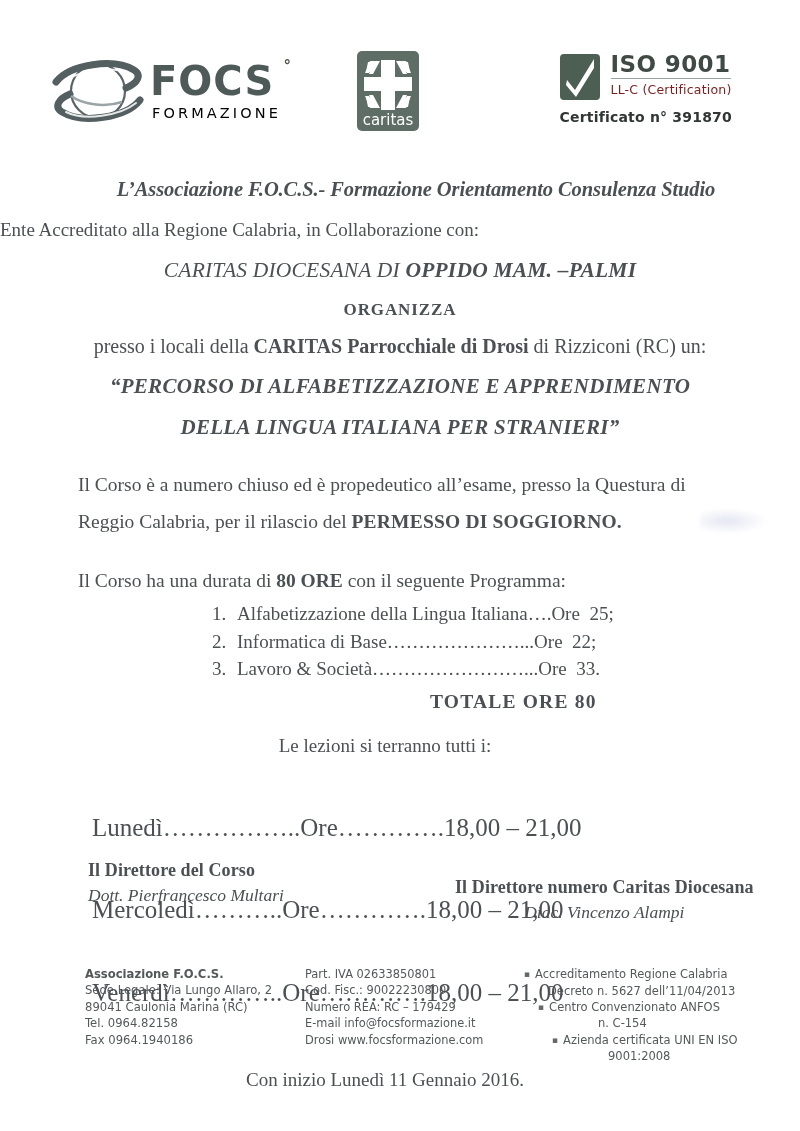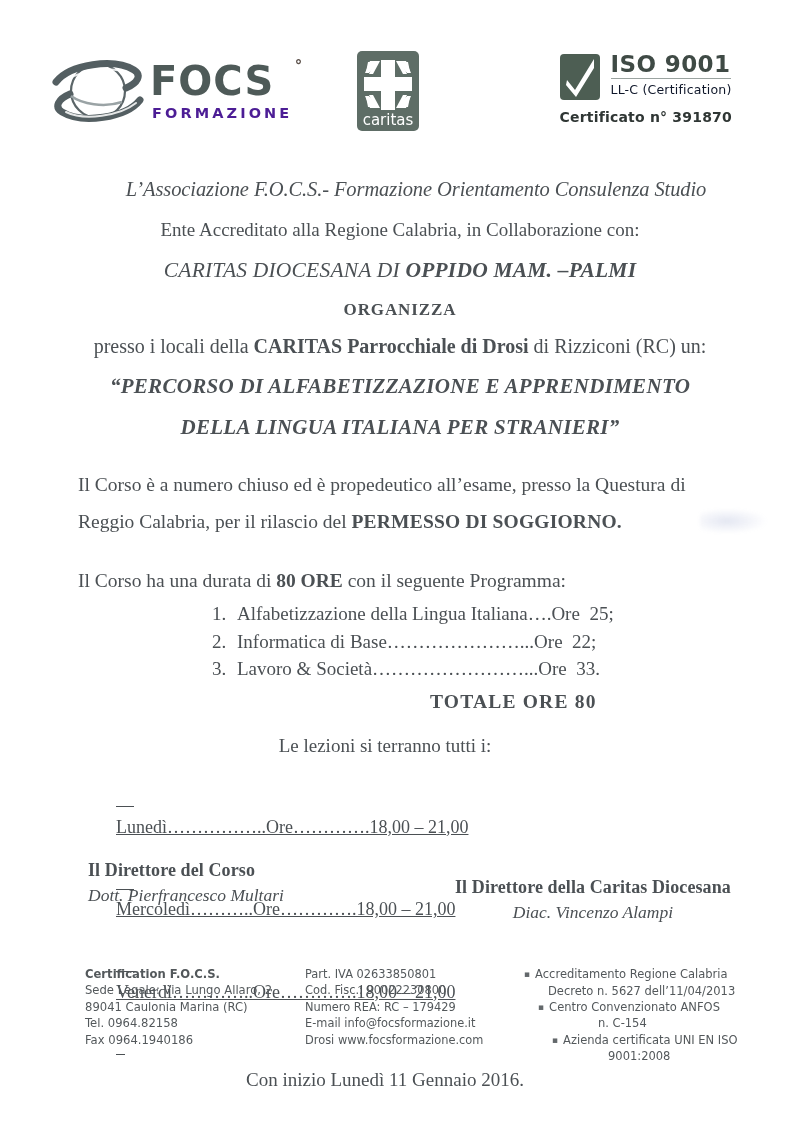--- a/index.html
+++ b/index.html
@@ -49,24 +49,24 @@
   }
   .focs-title .reg {
     position: absolute;
     top: -2px;
     right: -11px;
     font-size: 15px;
     color: #5b504a;
   }
   .focs-sub {
     font-family: "DejaVu Sans", sans-serif;
-    font-weight: bold;
+    font-weight: normal;
     font-size: 14.5px;
     letter-spacing: 3.1px;
-    color: #4c1d95;
+    color: #000000;
     display: block;
     margin-top: 5px;
     margin-left: 2px;
   }
 
   .logo-caritas {
     position: absolute;
     left: 355px;
     top: 6px;
     width: 66px;
@@ -93,21 +93,21 @@
     display: block;
   }
   .iso-rule {
     border-top: 1px solid #9aa3a0;
     margin: 2px 0 3px 0;
     width: 100%;
   }
   .iso-llc {
     font-family: "DejaVu Sans", sans-serif;
     font-size: 12.5px;
-    color: #0f172a;
+    color: #7f1d1d;
     display: block;
     letter-spacing: 0.2px;
   }
   .iso-cert {
     font-family: "DejaVu Sans", sans-serif;
     font-weight: bold;
     font-size: 14px;
     color: #2f3634;
     margin-top: 9px;
     display: block;
@@ -117,30 +117,29 @@
   
   .doc {
     position: absolute;
     top: 178px;
     left: 0;
     width: 800px;
   }
 
   .l-assoc {
     font-size: 20.5px;
-    font-weight: normal;
+    font-weight: bold;
     font-style: italic;
     text-align: center;
     letter-spacing: -0.1px;
     margin: 0 0 18px 0;
     padding-left: 32px;
   }
   .l-ente {
     font-size: 19px;
-    text-align: center;
     margin: 0 0 17px 0;
   }
   .l-caritas-dio {
     font-size: 21.5px;
     font-style: italic;
     text-align: center;
     margin: 0 0 17px 0;
     letter-spacing: 0.2px;
   }
   .l-caritas-dio .lighter { font-weight: normal; }
@@ -210,25 +209,24 @@
 
   .gap-b { height: 22px; }
 
   .sched-head {
     font-size: 19px;
     text-align: center;
     margin: 0 0 2px 0;
     padding-right: 30px;
   }
   .sched {
-    font-size: 18px;
+    font-size: 25px;
     line-height: 27.5px;
     white-space: pre;
-    padding-left: 116px;
-    text-decoration: underline;
+    padding-left: 92px;
   }
   .sched-row { display: block; }
   .sched-start {
     font-size: 19px;
     text-align: center;
     padding-right: 30px;
     margin-top: 8px;
   }
 
   
@@ -423,28 +421,28 @@
 </div>
 
 <div class="smudge"></div>
 
 <div class="sign-left">
   <span class="sign-title">Il Direttore del Corso</span>
   <span class="sign-name">Dott. Pierfrancesco Multari</span>
 </div>
 
 <div class="sign-right">
-  <span class="sign-title">Il Direttore della Caritas Diocesana</span>
+  <span class="sign-title">Il Direttore numero Caritas Diocesana</span>
   <span class="sign-name">Diac. Vincenzo Alampi</span>
 </div>
 
 <div class="footer">
 
   <div class="fcol fcol1">
-    <span class="fline strong">Certification F.O.C.S.</span>
+    <span class="fline strong">Associazione F.O.C.S.</span>
     <span class="fline">Sede Legale: Via Lungo Allaro, 2</span>
     <span class="fline">89041 Caulonia Marina (RC)</span>
     <span class="fline">Tel. 0964.82158</span>
     <span class="fline">Fax 0964.1940186</span>
   </div>
 
   <div class="fcol fcol2">
     <span class="fline">Part. IVA 02633850801</span>
     <span class="fline">Cod. Fisc.: 90022230800</span>
     <span class="fline">Numero REA: RC – 179429</span>

